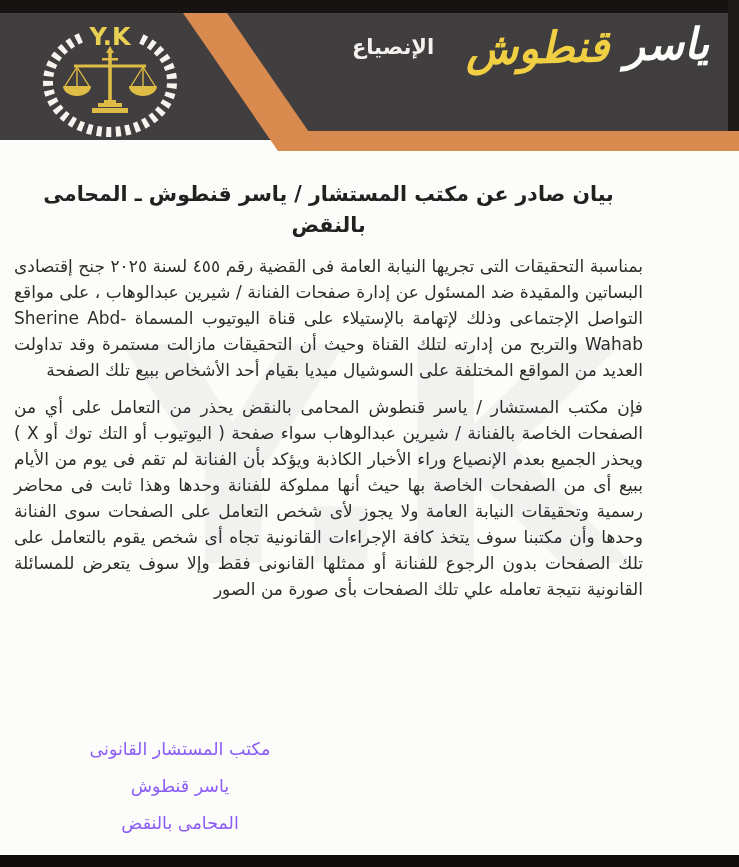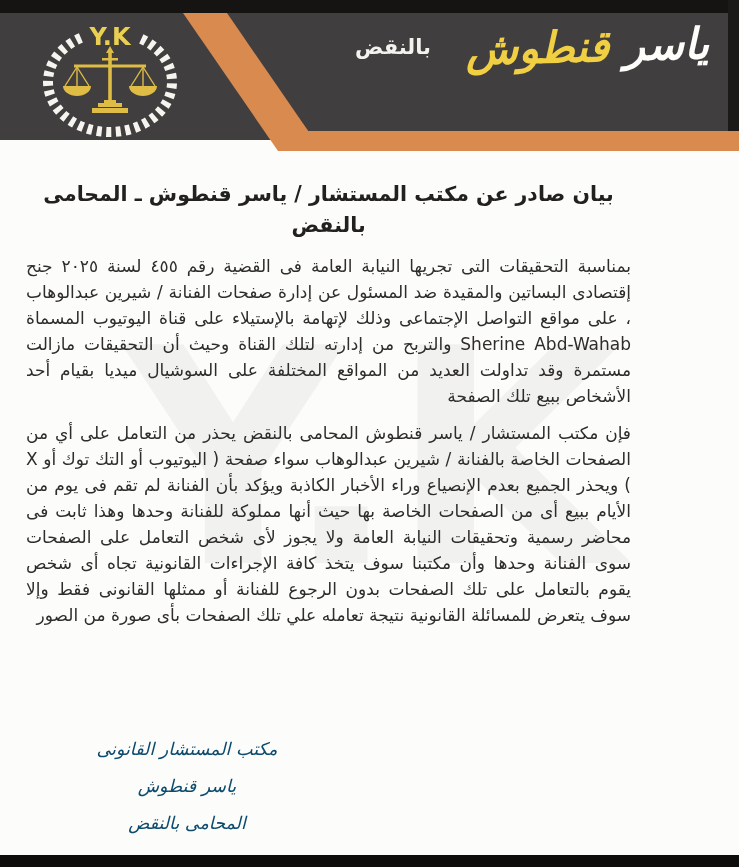--- a/index.html
+++ b/index.html
@@ -42,34 +42,34 @@
   .watermark {
     position: absolute; top: 310px; left: 0; right: 0;
     text-align: center; font-size: 300px; font-weight: bold;
     color: rgba(70, 76, 82, 0.06); letter-spacing: -8px;
     z-index: 0; pointer-events: none; line-height: 300px;
   }
 
   
   .doc {
     position: absolute; top: 153px; left: 0; width: 657px;
-    padding: 26px 26px 0; box-sizing: border-box; z-index: 1;
+    padding: 26px 14px 0; box-sizing: border-box; z-index: 1;
     color: #2e2d2b;
   }
   .doc-title {
     margin: 0 0 12px; font-size: 20.5px; font-weight: bold;
     text-align: center; color: #222120; line-height: 31px;
   }
   .para {
     margin: 0 0 11px; font-size: 17px; line-height: 26px;
     text-align: justify; text-align-last: right;
   }
 
   
-  .signature { position: absolute; top: 737px; left: 7px; width: 280px; z-index: 1; color: #0c4a6e; font-style: italic; }
+  .signature { position: absolute; top: 737px; left: 0; width: 280px; z-index: 1; color: #8b5cf6; }
   .sig-line { font-size: 17.5px; line-height: 24px; margin-bottom: 13px; width: 200px; text-align: center; }
   .sig-line-1 { margin-left: 10px; }
   .sig-line-2 { margin-left: 48px; }
   .sig-line-3 { margin-left: 40px; }
 
   .bottom-bar { position: absolute; bottom: 0; left: 0; width: 739px; height: 12px; background: #0e0d0c; }
 </style>
 </head>
 <body>
 
@@ -105,21 +105,21 @@
           <path d="M27 64 A14 10 0 0 0 55 64 Z"></path>
           <path d="M93 64 A14 10 0 0 0 121 64 Z"></path>
           <rect x="68" y="78" width="12" height="3"></rect>
           <rect x="62" y="81" width="24" height="4"></rect>
           <rect x="56" y="86" width="36" height="5"></rect>
         </g>
       </svg>
     </div>
 
     <div class="center-block">
-      <div class="center-line1">بالنقض</div>
+      <div class="center-line1">الإنصياع</div>
     </div>
 
     <div class="right-block">
       <div class="callig">
         <span class="n1">ياسر</span>
         <span class="n2">قنطوش</span>
       </div>
     </div>
   </div>
 

